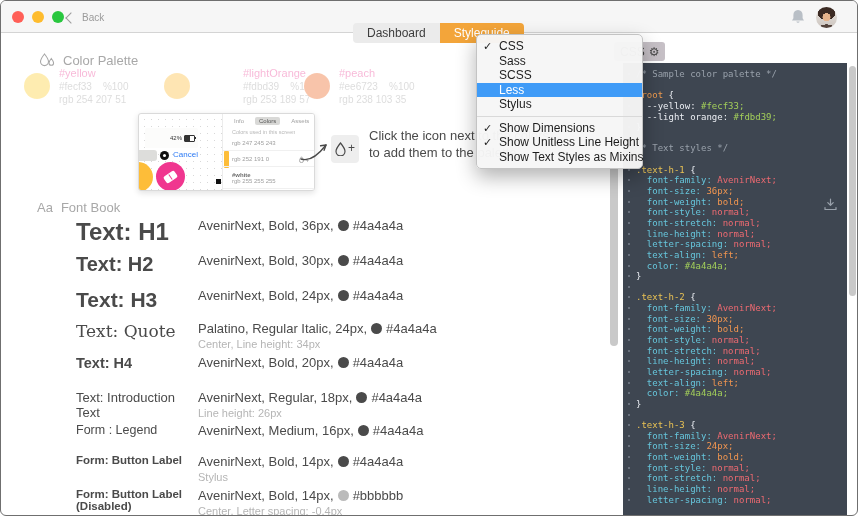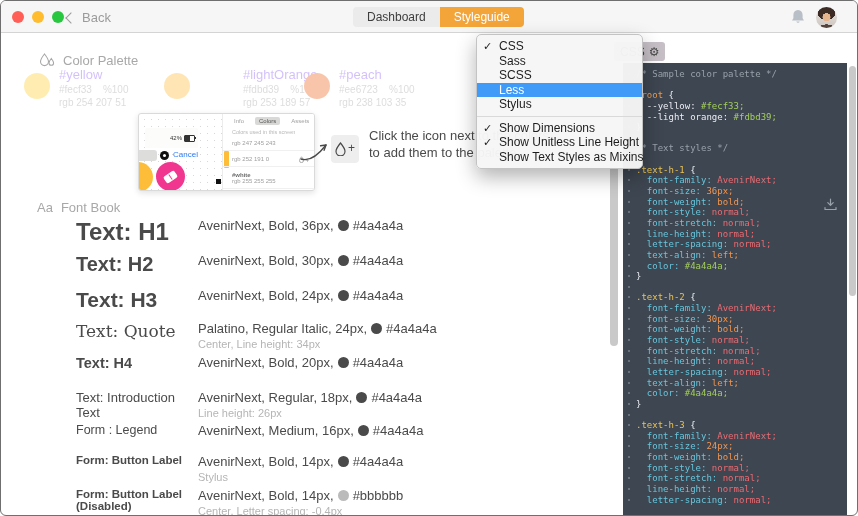--- a/index.html
+++ b/index.html
@@ -3,44 +3,44 @@
 <meta charset="utf-8">
 <style>
   html,body{margin:0;padding:0;background:#ffffff;font-family:"Liberation Sans",sans-serif;-webkit-font-smoothing:antialiased;}
   .window{position:relative;width:856px;height:514px;border:1px solid #6f6f6f;border-radius:6px;overflow:hidden;background:#fff;}
   
   .titlebar{position:absolute;left:0;top:0;right:0;height:31px;background:#f6f6f6;border-bottom:1px solid #d4d4d4;}
   .tl{position:absolute;top:10px;width:12px;height:12px;border-radius:50%;}
   .tl.red{left:11px;background:#ff5f57;}
   .tl.yellow{left:31px;background:#febc2e;}
   .tl.green{left:51px;background:#29c73f;}
-  .back{position:absolute;left:66px;top:7px;height:18px;display:flex;align-items:center;color:#9b9b9b;font-size:13px;cursor:default;}
+  .back{position:absolute;left:66px;top:7px;height:18px;display:flex;align-items:center;color:#9b9b9b;font-size:10px;cursor:default;}
   .back .chev{width:7px;height:7px;border-left:1.5px solid #9b9b9b;border-bottom:1.5px solid #9b9b9b;transform:rotate(45deg);margin-right:7px;margin-top:1px;}
-  .tabgroup{position:absolute;left:352px;top:6px;height:20px;display:flex;}
+  .tabgroup{position:absolute;left:352px;top:22px;height:20px;display:flex;}
   .tab{height:20px;display:flex;align-items:center;justify-content:center;font-size:12px;padding:0 14px;}
   .tab.dashboard{background:#ebebeb;color:#3d3d3d;border-radius:4px 0 0 4px;}
   .tab.styleguide{background:#f3a53a;color:#ffffff;border-radius:0 4px 4px 0;}
   .bell{position:absolute;left:788px;top:8px;width:18px;height:16px;}
   .avatar{position:absolute;left:815px;top:6px;width:21px;height:21px;border-radius:50%;
     background:
       radial-gradient(circle at 50% 48%, #e6b48c 0 26%, rgba(0,0,0,0) 27%),
       radial-gradient(ellipse 70% 55% at 50% 30%, #3c2b24 0 58%, rgba(0,0,0,0) 59%),
       radial-gradient(ellipse 80% 45% at 50% 108%, #54433b 0 55%, rgba(0,0,0,0) 56%),
       linear-gradient(180deg,#e9e4df,#ccc5bf);}
   
   .sec-head{position:absolute;display:flex;align-items:center;gap:8px;color:#a8a8a8;font-size:13px;}
   .sec-head svg{display:block;}
   .palette-head{left:38px;top:52px;}
   .fontbook-head{left:36px;top:199px;}
   .aa{font-size:13px;color:#a8a8a8;}
   .swatches{position:absolute;left:23px;top:66px;display:flex;opacity:0.38;}
   .swatch{display:flex;width:140px;}
   .swatch .circ{width:26px;height:26px;border-radius:50%;margin-top:6px;flex:none;}
   .swatch .info{margin-left:9px;}
-  .swatch .nm{font-size:13px;color:#8b5cf6;}
+  .swatch .nm{font-size:11px;color:#ec4899;}
   .swatch .ln{font-size:10px;color:#a6a6a6;margin-top:2px;white-space:pre;}
   .swatch:nth-child(2){margin-left:0px;gap:44px;}
   
   .mini{position:absolute;left:137px;top:112px;width:175px;height:76px;background:#fff;border:1px solid #dadada;border-radius:3px;box-shadow:0 2px 6px rgba(0,0,0,.12);overflow:hidden;
     background-image:radial-gradient(#d8d8d8 0.7px, transparent 0.8px);background-size:7px 7px;background-position:2px 2px;}
   .mini *{cursor:default;}
   .mini .statuscard{position:absolute;left:6px;top:14px;width:53px;height:20px;background:#fcfcfb;border-radius:2px;display:flex;align-items:center;justify-content:flex-end;padding-right:3px;box-sizing:border-box;}
   .mini .statustxt{font-size:6px;color:#333;}
   .mini .batt{width:9px;height:5px;border:0.8px solid #333;border-radius:1px;margin-left:2px;position:relative;}
   .mini .batt::before{content:"";position:absolute;left:0;top:0;bottom:0;width:5px;background:#333;}

